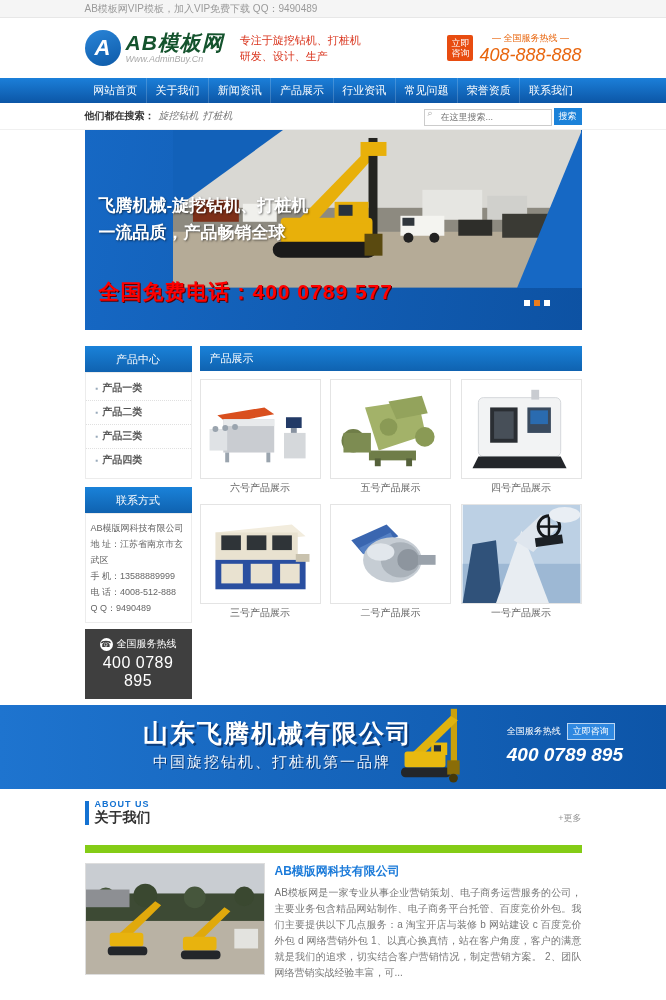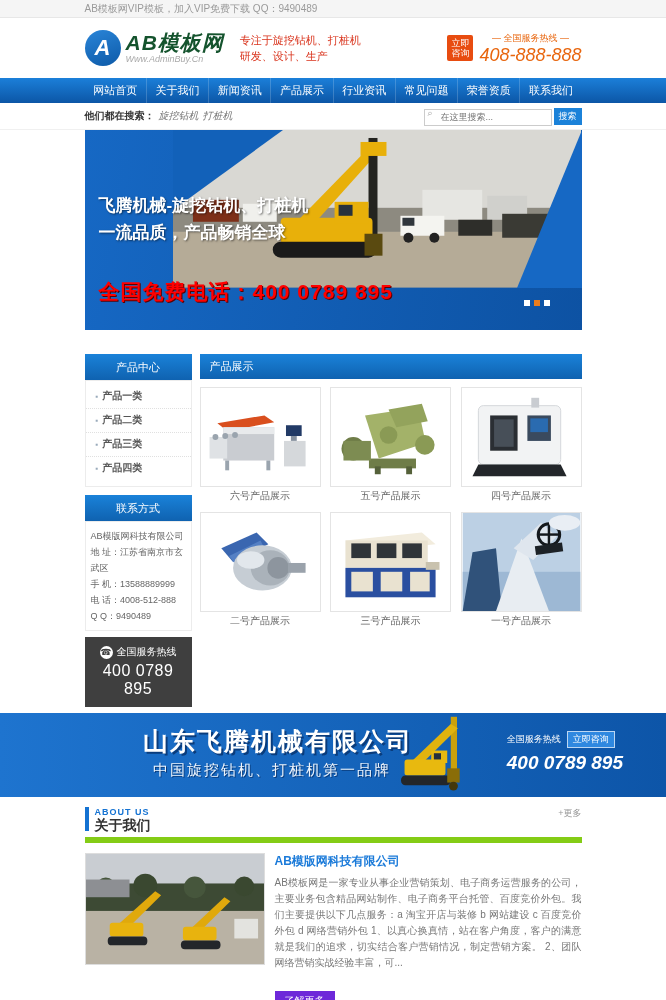--- a/index.html
+++ b/index.html
@@ -48,21 +48,21 @@
   .banner-photo { position:absolute; left:88px; right:0; top:0; height:158px; }
   .corner-tri { position:absolute; left:88px; top:0; width:0; height:0; border-top:80px solid #1261b9; border-right:110px solid transparent; z-index:2; }
   .right-tri { position:absolute; right:0; top:0; width:0; height:0; border-bottom:158px solid #1668c4; border-left:65px solid transparent; z-index:2; }
   .banner-text { position:absolute; left:14px; top:62px; z-index:5; color:#fff; font-size:17px; font-weight:bold; line-height:27px; text-shadow:1px 1px 2px rgba(0,0,0,.5); }
   .banner-phone { position:absolute; left:14px; top:148px; z-index:5; font-size:21px; font-weight:bold; color:#f00; text-shadow:1px 1px 0 #5a0000; letter-spacing:1px; }
   .dots { position:absolute; right:32px; top:170px; z-index:5; display:flex; }
   .dot { width:6px; height:6px; background:#fff; margin-left:4px; cursor:pointer; }
   .dot.active { background:#e87c1e; }
 
   
-  .main { display:flex; margin-top:24px; }
+  .main { display:flex; margin-top:16px; }
   .side { width:107px; }
   .side-head { height:26px; background:linear-gradient(#1a82d9,#0f62b0); color:#fff; font-size:11px; text-align:center; line-height:26px; }
   .cat-box { border:1px solid #ececec; background:#fff; padding:4px 0 6px; }
   .cat-item { font-size:10px; color:#555; line-height:22px; padding-left:10px; border-bottom:1px dotted #e0e0e0; cursor:pointer;font-weight:bold; }
   .cat-item:last-child { border-bottom:none; }
   .cat-item .blt { color:#9ab; font-size:8px; margin-right:4px; }
   .contact-box { border:1px solid #ececec; background:#fff; padding:6px 5px; font-size:9px; color:#666; line-height:16px; }
   .tel-box { margin-top:6px; background:#3f3f3f; color:#fff; text-align:center; padding:8px 2px 9px; }
   .tel-box-top { font-size:10px; display:flex; align-items:center; justify-content:center; }
   .tel-icon { display:inline-block; width:13px; height:13px; border-radius:50%; background:#fff; color:#3f3f3f; font-size:9px; line-height:13px; margin-right:4px; }
@@ -83,21 +83,21 @@
   .mb-company { position:absolute; left:100px; top:12px; font-size:25px; font-weight:bold; color:#fff; letter-spacing:2px; text-shadow:2px 2px 0 #0a3c7c; }
   .mb-slogan { position:absolute; left:100px; top:48px; font-size:15px; color:#eef4fb; letter-spacing:2px; text-shadow:1px 1px 0 #0a3c7c;margin-left:10px; }
   .mb-rig { position:absolute; left:330px; top:2px; width:120px; height:80px; }
   .mb-right { position:absolute; right:0; top:18px; text-align:left; color:#fff; }
   .mb-hot-row { display:flex; align-items:center; font-size:9px; }
   .mb-consult { margin-left:6px; border:1px solid #bcd6f2; background:#2f88e0; padding:1px 5px; font-size:9px; cursor:pointer; }
   .mb-phone { font-size:19px; font-weight:bold; font-style:italic; margin-top:4px; }
 
   
   .about { margin-top:10px; }
-  .about-head { display:flex; border-bottom:6px solid #84cc16; padding-bottom:4px; }
+  .about-head { display:flex; align-items:flex-end; border-bottom:8px solid #84cc16; padding-bottom:20px; }
   .ab-bar { width:4px; height:24px; background:#1472d2; margin-right:6px; }
   .ab-en { font-size:9px; color:#1472d2; font-weight:bold; letter-spacing:1px; line-height:10px; }
   .ab-cn { font-size:14px; font-weight:bold; color:#333; line-height:16px; }
   .ab-more { margin-left:auto; font-size:9px; color:#999; cursor:pointer; text-decoration:none; }
   .about-body { display:flex; margin-top:10px; }
   .ab-photo { width:180px; height:112px; border:1px solid #ddd; flex:none; }
   .ab-photo svg { width:100%; height:100%; display:block; }
   .ab-text { margin-left:10px; }
   .ab-title { font-size:12px; font-weight:bold; color:#1a7ad9; margin-bottom:5px; }
   .ab-desc { font-size:10px; color:#777; line-height:16px; text-align:justify; }
@@ -206,21 +206,21 @@
       <rect x="286" y="90" width="34" height="16" fill="#2e2e2a"></rect>
       <rect x="330" y="84" width="50" height="24" fill="#3a3a34"></rect>
     </svg>
   </div>
   <div class="corner-tri"></div>
   <div class="right-tri"></div>
   <div class="banner-text">
     <div>飞腾机械-旋挖钻机、打桩机</div>
     <div>一流品质，产品畅销全球</div>
   </div>
-  <div class="banner-phone">全国免费电话：400 0789 895</div>
+  <div class="banner-phone">全国免费电话：400 0789 577</div>
   <div class="dots">
     <span class="dot"></span>
     <span class="dot active"></span>
     <span class="dot"></span>
   </div>
 </div>
 
 <div class="wrap main">
   <div class="side">
     <div class="side-head">产品中心</div>
@@ -299,48 +299,48 @@
             <rect x="69" y="31" width="18" height="14" fill="#2a6bb0"></rect>
             <polygon points="16,78 100,78 106,90 10,90" fill="#23262a"></polygon>
           </svg>
         </div>
         <div class="p-cap">四号产品展示</div>
       </div>
 
       <div class="p-card">
         <div class="p-img">
           <svg viewBox="0 0 120 100">
-            <polygon points="20,36 56,20 68,32 32,50" fill="#3a66b0"></polygon>
-            <polygon points="28,44 60,28 64,36 34,52" fill="#5580c4"></polygon>
-            <ellipse cx="62" cy="56" rx="30" ry="23" fill="#c6cdd4"></ellipse>
-            <ellipse cx="70" cy="56" rx="20" ry="18" fill="#aab2ba"></ellipse>
-            <circle cx="78" cy="56" r="11" fill="#8d959e"></circle>
-            <rect x="88" y="51" width="18" height="10" fill="#9aa2ab"></rect>
-            <ellipse cx="50" cy="48" rx="14" ry="9" fill="#e2e7ec"></ellipse>
-          </svg>
-        </div>
-        <div class="p-cap">二号产品展示</div>
-      </div>
-
-      <div class="p-card">
-        <div class="p-img">
-          <svg viewBox="0 0 120 100">
             <polygon points="14,28 92,20 106,32 26,40" fill="#f2ecdd"></polygon>
             <rect x="14" y="28" width="84" height="28" fill="#e9e2d0"></rect>
             <rect x="20" y="31" width="20" height="15" fill="#2f3438"></rect>
             <rect x="46" y="31" width="20" height="15" fill="#2f3438"></rect>
             <rect x="72" y="31" width="20" height="15" fill="#2f3438"></rect>
             <rect x="14" y="56" width="92" height="30" fill="#2a4fa0"></rect>
             <rect x="20" y="60" width="22" height="20" fill="#e9e2d0"></rect>
             <rect x="50" y="60" width="22" height="20" fill="#e9e2d0"></rect>
             <rect x="80" y="60" width="20" height="20" fill="#e9e2d0"></rect>
             <rect x="96" y="50" width="14" height="8" fill="#c9c2ae"></rect>
           </svg>
         </div>
         <div class="p-cap">三号产品展示</div>
+      </div>
+
+      <div class="p-card">
+        <div class="p-img">
+          <svg viewBox="0 0 120 100">
+            <polygon points="20,36 56,20 68,32 32,50" fill="#3a66b0"></polygon>
+            <polygon points="28,44 60,28 64,36 34,52" fill="#5580c4"></polygon>
+            <ellipse cx="62" cy="56" rx="30" ry="23" fill="#c6cdd4"></ellipse>
+            <ellipse cx="70" cy="56" rx="20" ry="18" fill="#aab2ba"></ellipse>
+            <circle cx="78" cy="56" r="11" fill="#8d959e"></circle>
+            <rect x="88" y="51" width="18" height="10" fill="#9aa2ab"></rect>
+            <ellipse cx="50" cy="48" rx="14" ry="9" fill="#e2e7ec"></ellipse>
+          </svg>
+        </div>
+        <div class="p-cap">二号产品展示</div>
       </div>
 
       <div class="p-card">
         <div class="p-img">
           <svg viewBox="0 0 120 100">
             <rect width="120" height="100" fill="#bcd0e4"></rect>
             <rect y="60" width="120" height="40" fill="#9db8d4"></rect>
             <polygon points="0,100 10,40 34,36 40,100" fill="#30527a"></polygon>
             <polygon points="34,100 60,26 88,100" fill="#e8edf2"></polygon>
             <polygon points="52,36 80,10 96,24 72,48" fill="#dfe6ee"></polygon>

